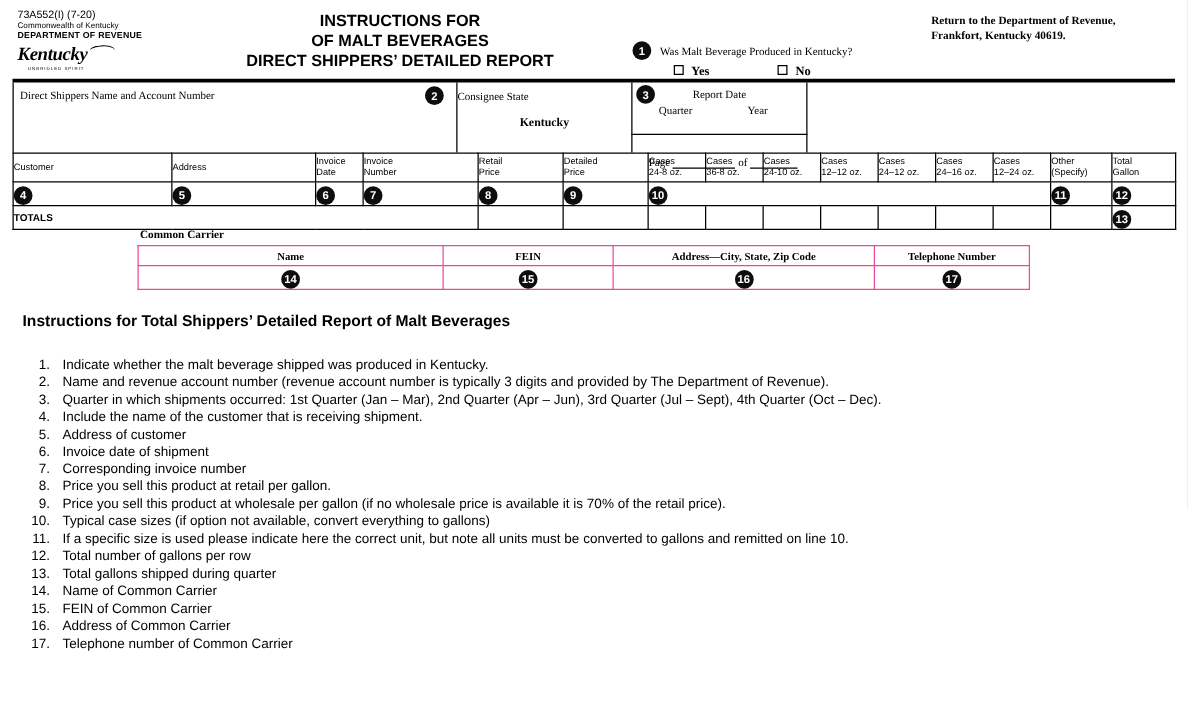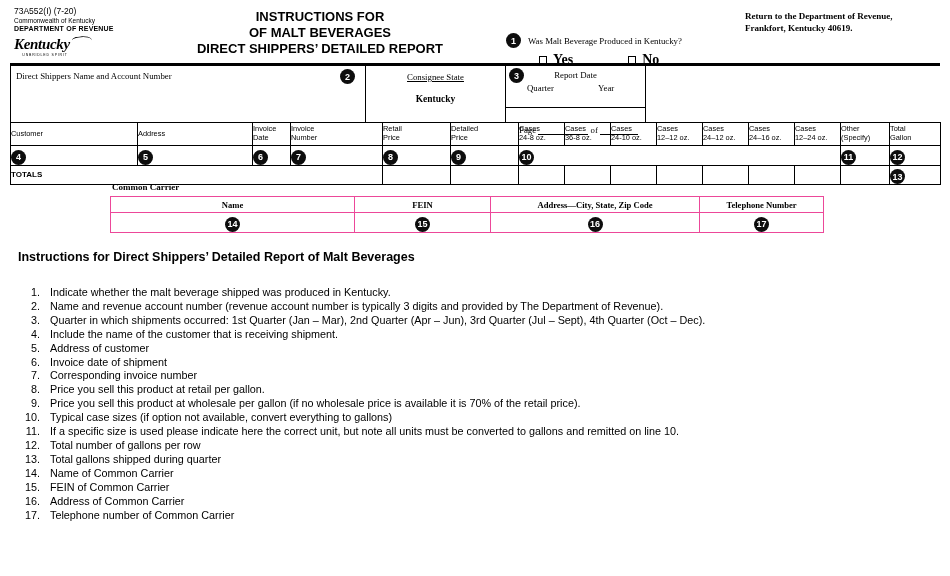--- a/index.html
+++ b/index.html
@@ -19,38 +19,38 @@
   .logo-swoosh { position:absolute; left:58px; top:1px; width:20px; height:9px;
                  border-top:1.6px solid #000; border-radius:50% 90% 0 0; transform:rotate(-8deg); }
   .logo-tagline { font-family:"Liberation Sans",sans-serif; font-size:3.5px; letter-spacing:.8px; text-align:center; width:62px; margin-top:0px; }
 
   .title-block { position:absolute; left:160px; top:9px; width:320px; text-align:center; }
   .title-block div { font-family:"Liberation Sans",sans-serif; font-weight:bold; font-size:13px; line-height:16px; }
 
   .q-block { position:absolute; left:506px; top:33px; width:235px; }
   .q-row1 { display:flex; align-items:center; }
   .q-text { font-size:8.8px; margin-left:7px; }
-  .q-row2 { margin-left:33px; margin-top:4px; display:flex; align-items:center; font-weight:bold; font-size:14px; }
+  .q-row2 { margin-left:33px; margin-top:4px; display:flex; font-weight:bold; font-size:10px; }
   .checkbox { display:inline-block; width:8px; height:8px; border:1px solid #000; background:#fff; }
   .cb-label { margin-left:6px; }
   .cb-gap { width:55px; }
 
   .return-block { position:absolute; left:745px; top:11px; font-weight:bold; font-size:9px; line-height:11.5px; }
 
   .circle { display:inline-flex; width:15px; height:15px; border-radius:50%; background:#0d0d0d; color:#fff;
             font-family:"Liberation Sans",sans-serif; font-weight:bold; font-size:9px;
             align-items:center; justify-content:center; flex:none; }
 
   .rule { position:absolute; left:10px; top:63px; width:930px; height:3px; background:#000; }
 
   
   .vline { position:absolute; top:66px; height:56px; width:1px; background:#000; }
   .shipper-label { position:absolute; left:16px; top:71px; font-size:8.8px; }
   .circ2 { position:absolute; left:340px; top:69px; }
-  .consignee-label { position:absolute; left:366px; top:72px; width:139px; text-align:center; font-size:8.8px;text-decoration:underline; }
+  .consignee-label { position:absolute; left:366px; top:72px; width:139px; text-align:left; font-size:8.8px; }
   .consignee-value { position:absolute; left:366px; top:94px; width:139px; text-align:center; font-size:9.5px; font-weight:bold; }
   .circ3 { position:absolute; left:509px; top:68px; }
   .report-label { position:absolute; left:506px; top:70px; width:139px; text-align:center; font-size:8.8px; }
   .report-quarter { position:absolute; left:527px; top:83px; font-size:8.8px; }
   .report-year { position:absolute; left:598px; top:83px; font-size:8.8px; }
   .report-divider { position:absolute; left:505px; top:107px; width:141px; height:1px; background:#000; }
   .page-line { position:absolute; left:519px; top:125px; font-size:8.8px; }
   .blank { display:inline-block; border-bottom:1px solid #000; height:9px; vertical-align:bottom; }
 
   
@@ -263,21 +263,21 @@
     </tr>
     <tr>
       <td><span class="circle">14</span></td>
       <td><span class="circle">15</span></td>
       <td><span class="circle">16</span></td>
       <td><span class="circle">17</span></td>
     </tr>
   </tbody>
     </table>
 
-  <div class="ins-heading">Instructions for Direct Shippers’ Detailed Report of Malt Beverages</div>
+  <div class="ins-heading">Instructions for Total Shippers’ Detailed Report of Malt Beverages</div>
   <div class="ins-list">
     <div class="ins-item">
         <span class="ins-num">1.</span>
         <span class="ins-text">Indicate whether the malt beverage shipped was produced in Kentucky.</span>
       </div>
     <div class="ins-item">
         <span class="ins-num">2.</span>
         <span class="ins-text">Name and revenue account number (revenue account number is typically 3 digits and provided by The Department of Revenue).</span>
       </div>
     <div class="ins-item">

